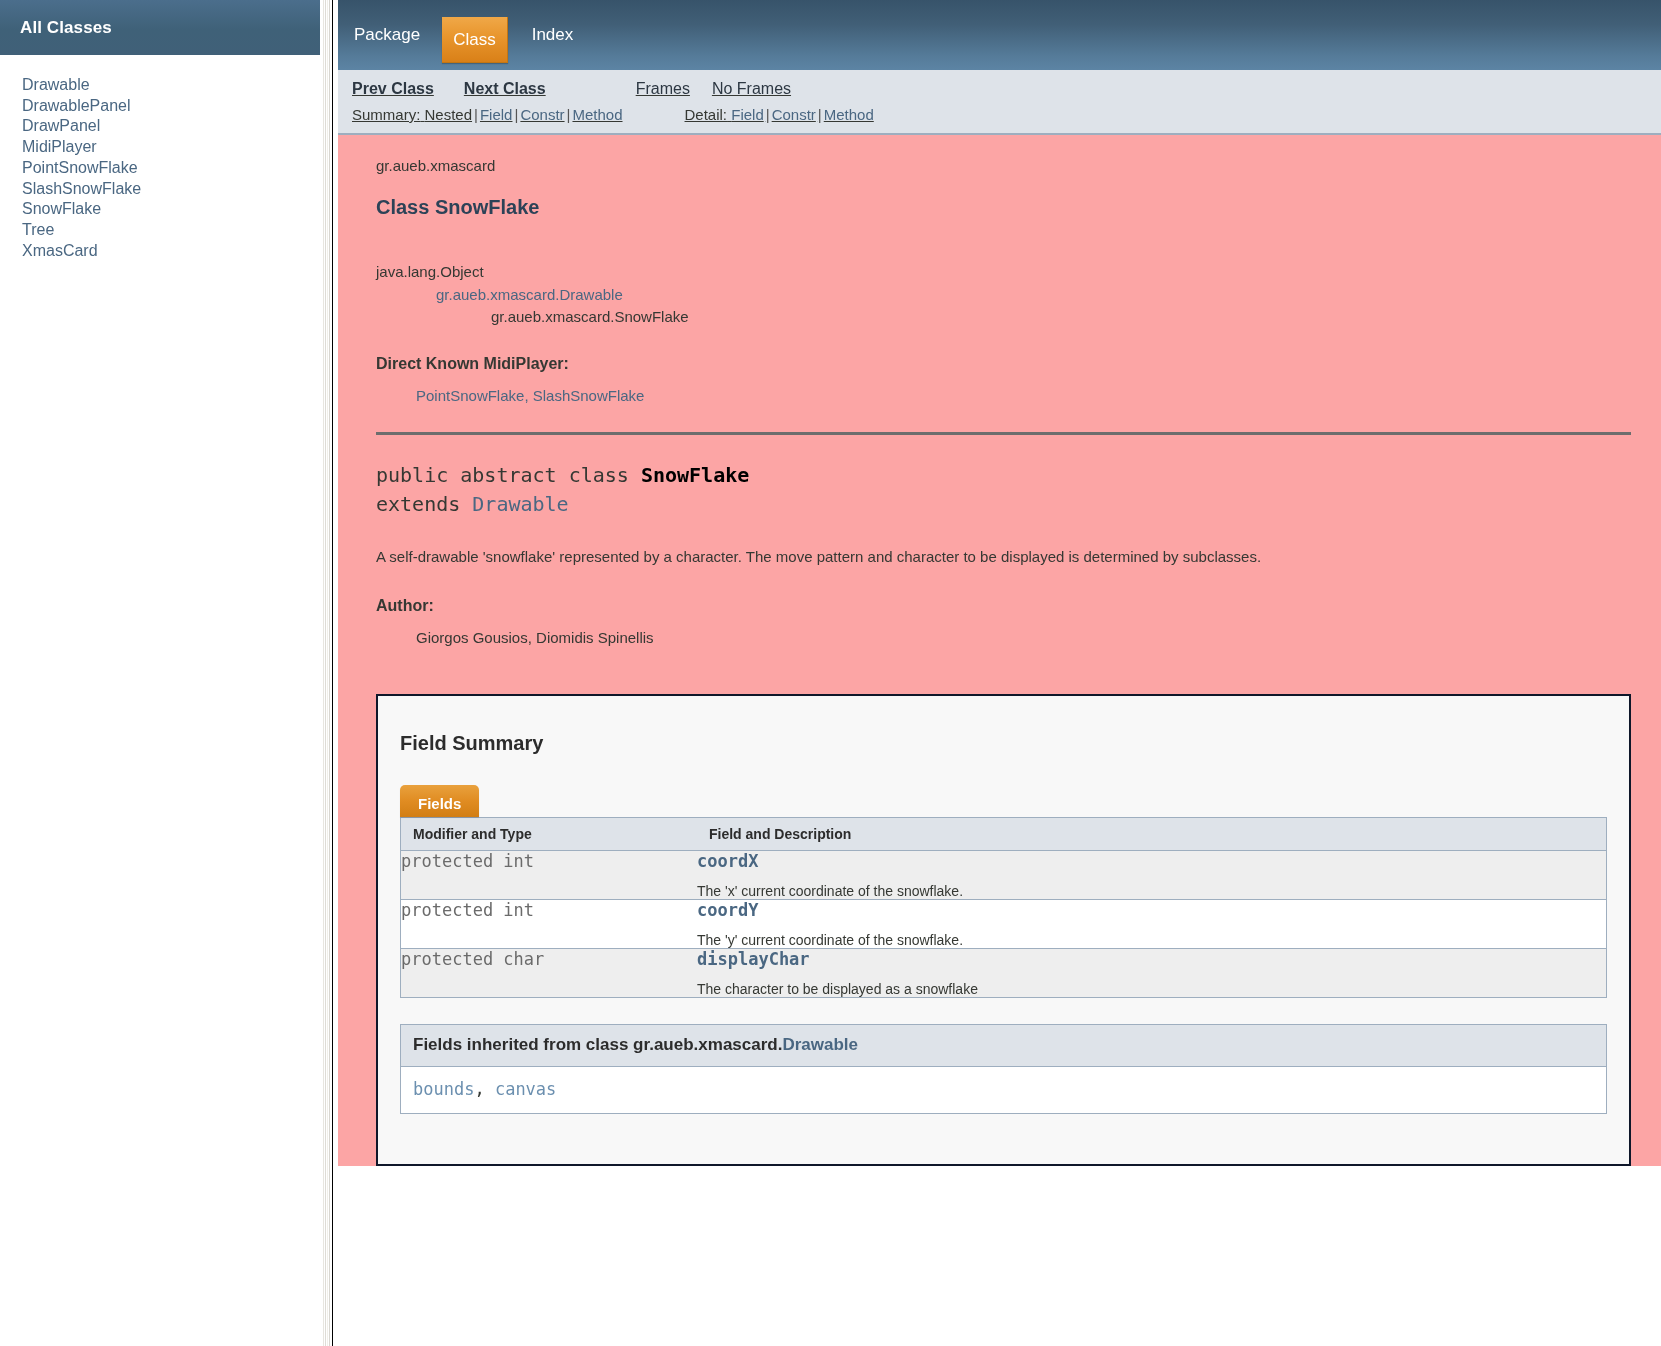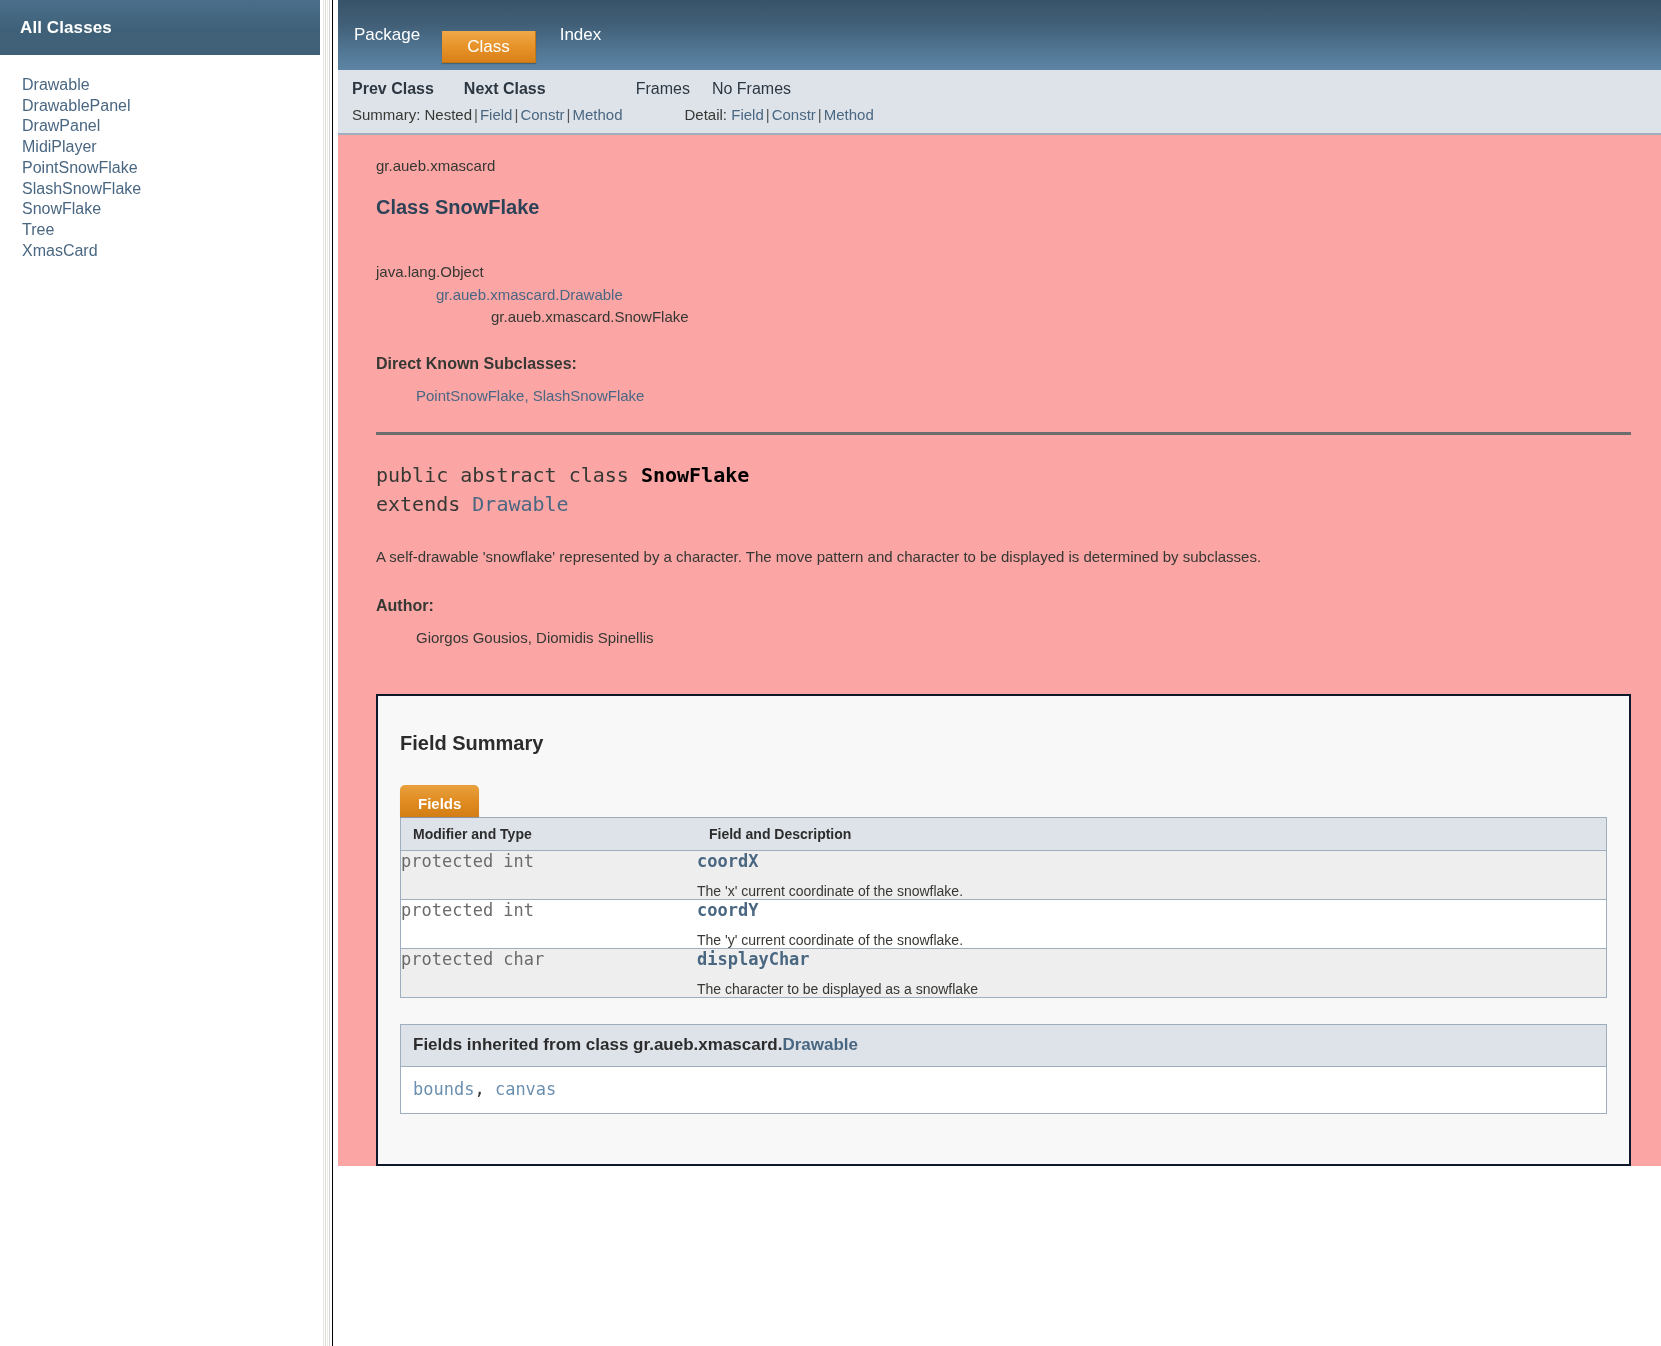--- a/index.html
+++ b/index.html
@@ -113,34 +113,35 @@
     align-items: center;
     color: #ffffff;
     text-decoration: none;
     box-sizing: border-box;
   }
   .nav-item.first { padding-left: 16px; }
   .nav-item.active {
     background: linear-gradient(to bottom, #f0a848 0%, #e8952c 45%, #d98018 100%);
     border-right: 1px solid #c47612;
     border-bottom: 1px solid #c47612;
-    height: 32px;
+    height: 46px;
     margin-bottom: 7px;
     margin-left: 4px;
     margin-right: 6px;
-    padding: 0 25px;
+    padding: 0 11px;
     font-weight: normal;
     box-shadow: 0 1px 1px rgba(0,0,0,0.22);
   }
 
   
   .subnav {
     background: #dee3e9;
     border-bottom: 2px solid #9eaebf;
     padding: 0;
+    text-decoration: underline;
   }
   .subnav-row1 {
     display: flex;
     align-items: center;
     padding: 10px 0 8px 0;
     font-size: 16px;
   }
   .subnav-row1 .sn-cell { color: #2c3742; }
   .subnav-row1 .bold { font-weight: bold; }
   .sn-prev   { padding-left: 14px; }
@@ -423,21 +424,21 @@
         <div class="sub-title">gr.aueb.xmascard</div>
         <h1 class="class-title">Class SnowFlake</h1>
 
         <div class="inheritance">
           <div class="inh-l0">java.lang.Object</div>
           <div class="inh-l1"><a class="inh-link" href="#">gr.aueb.xmascard.Drawable</a></div>
           <div class="inh-l2">gr.aueb.xmascard.SnowFlake</div>
         </div>
 
         <div class="desc-block">
-          <div class="desc-label">Direct Known Subclasses:</div>
+          <div class="desc-label">Direct Known MidiPlayer:</div>
           <div class="desc-value"><a href="#">PointSnowFlake, SlashSnowFlake</a></div>
         </div>
 
         <hr class="divider">
 
         <div class="class-decl"><span class="kw">public abstract class </span><span class="cname">SnowFlake</span>
 <span class="kw">extends </span><a class="extends-link" href="#">Drawable</a></div>
 
         <div class="class-desc">A self-drawable 'snowflake' represented by a character. The move pattern and character to be displayed is determined by subclasses.</div>
 

